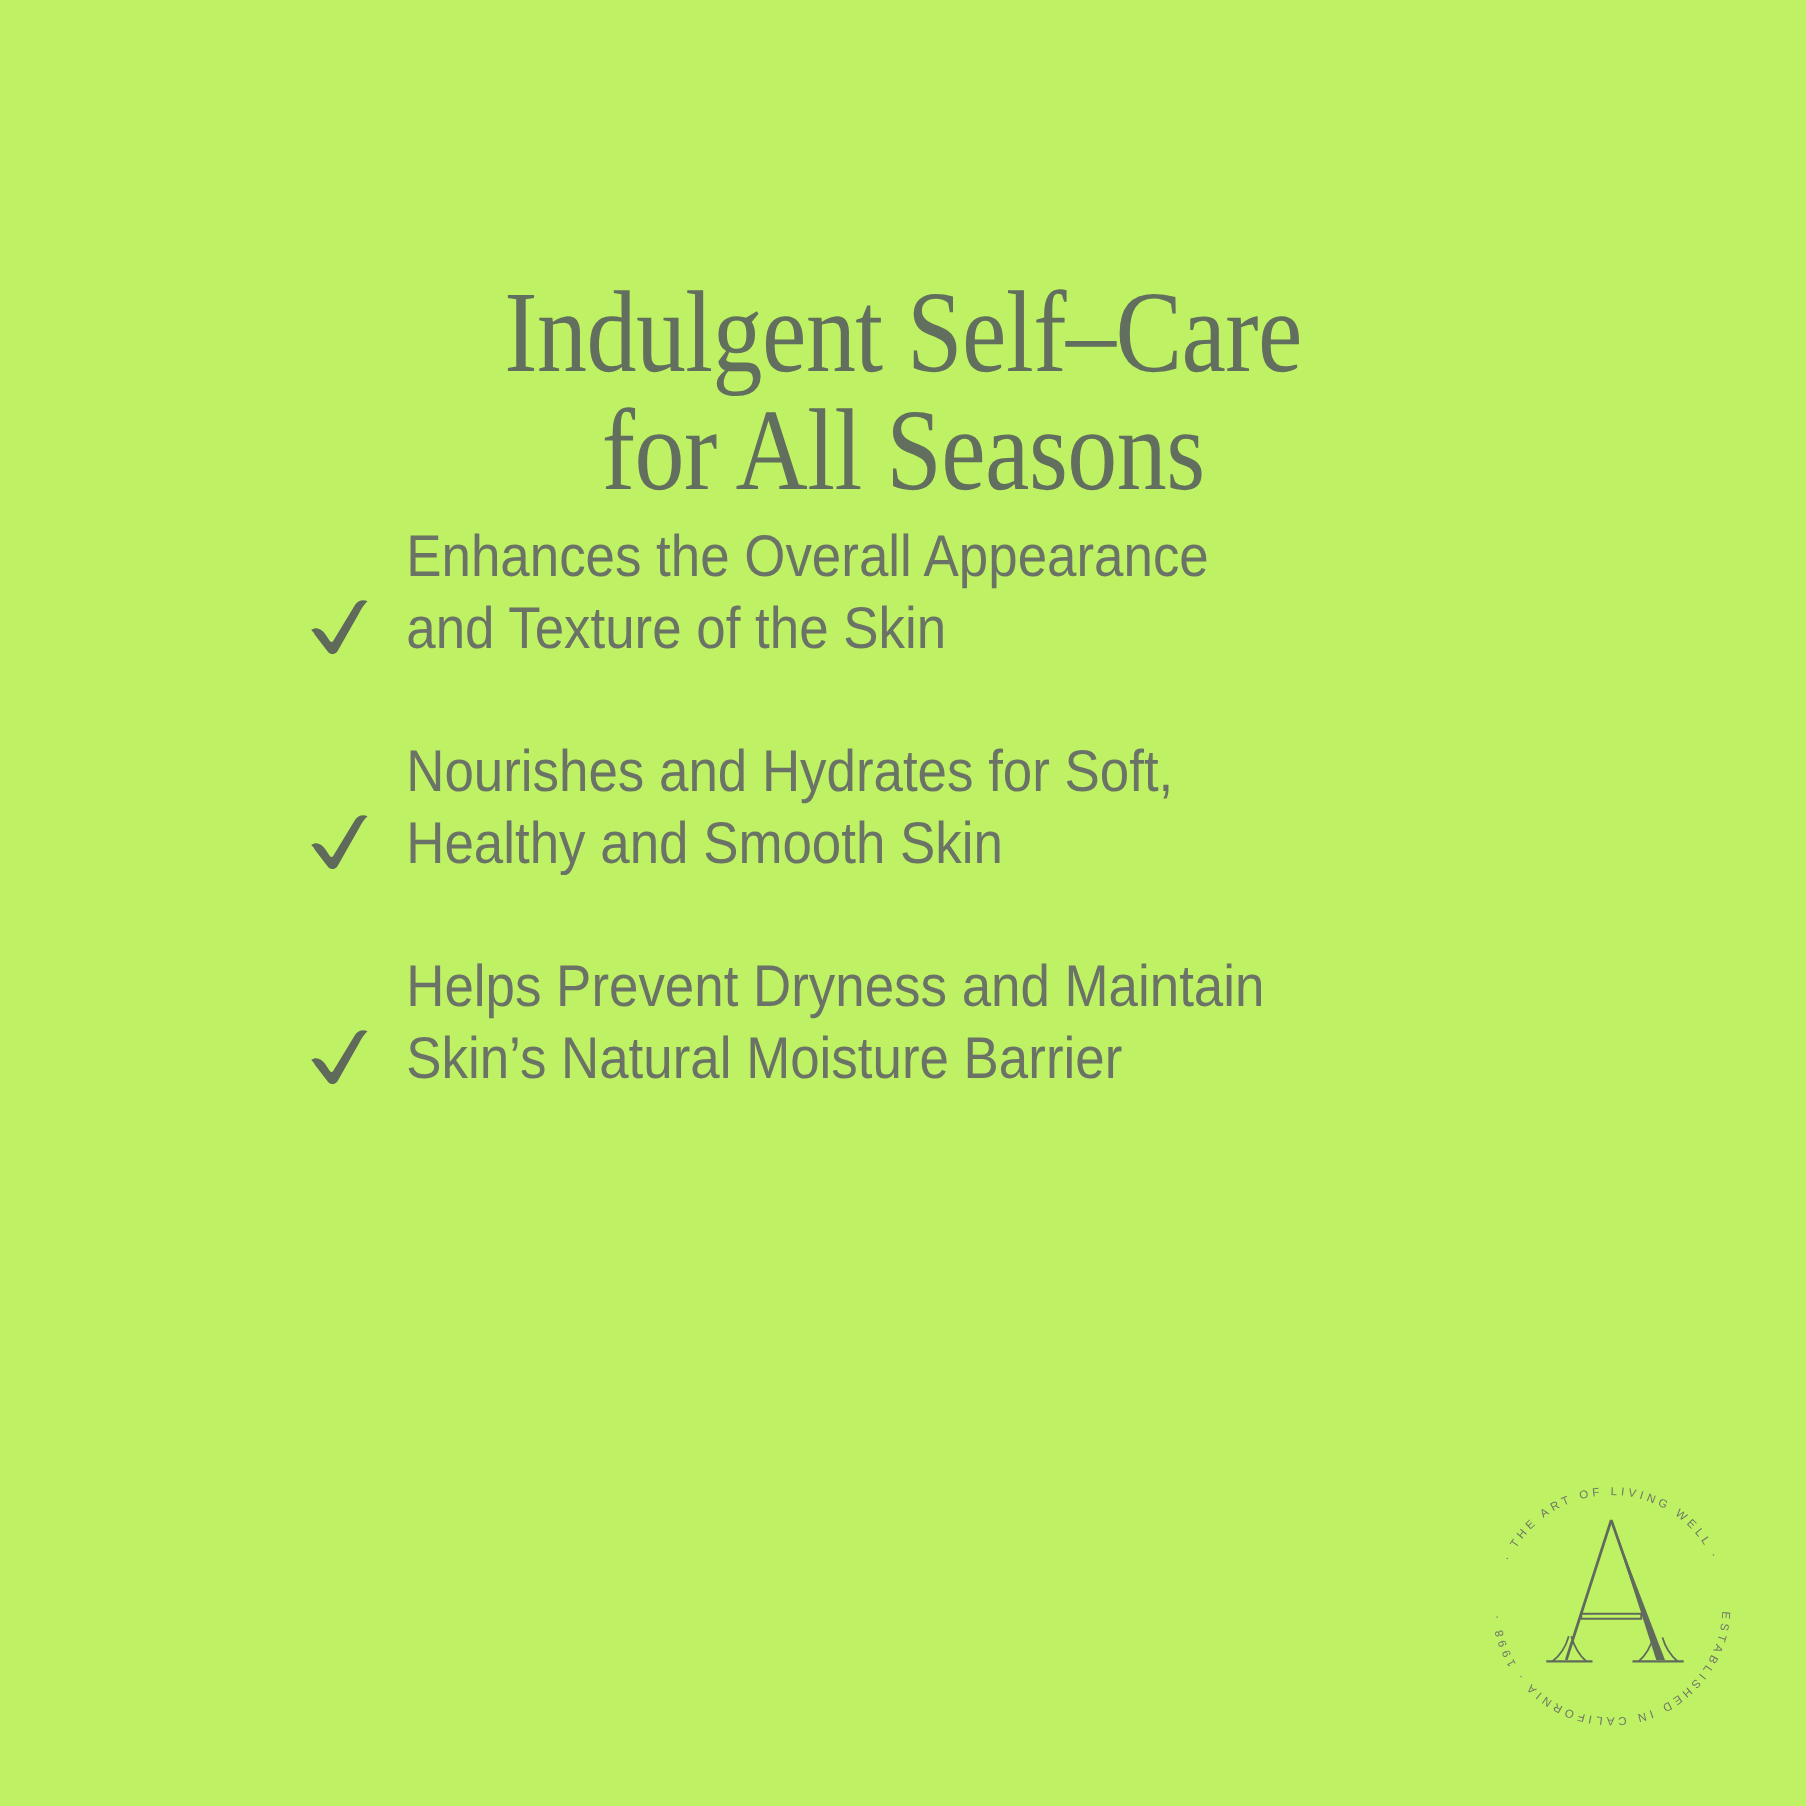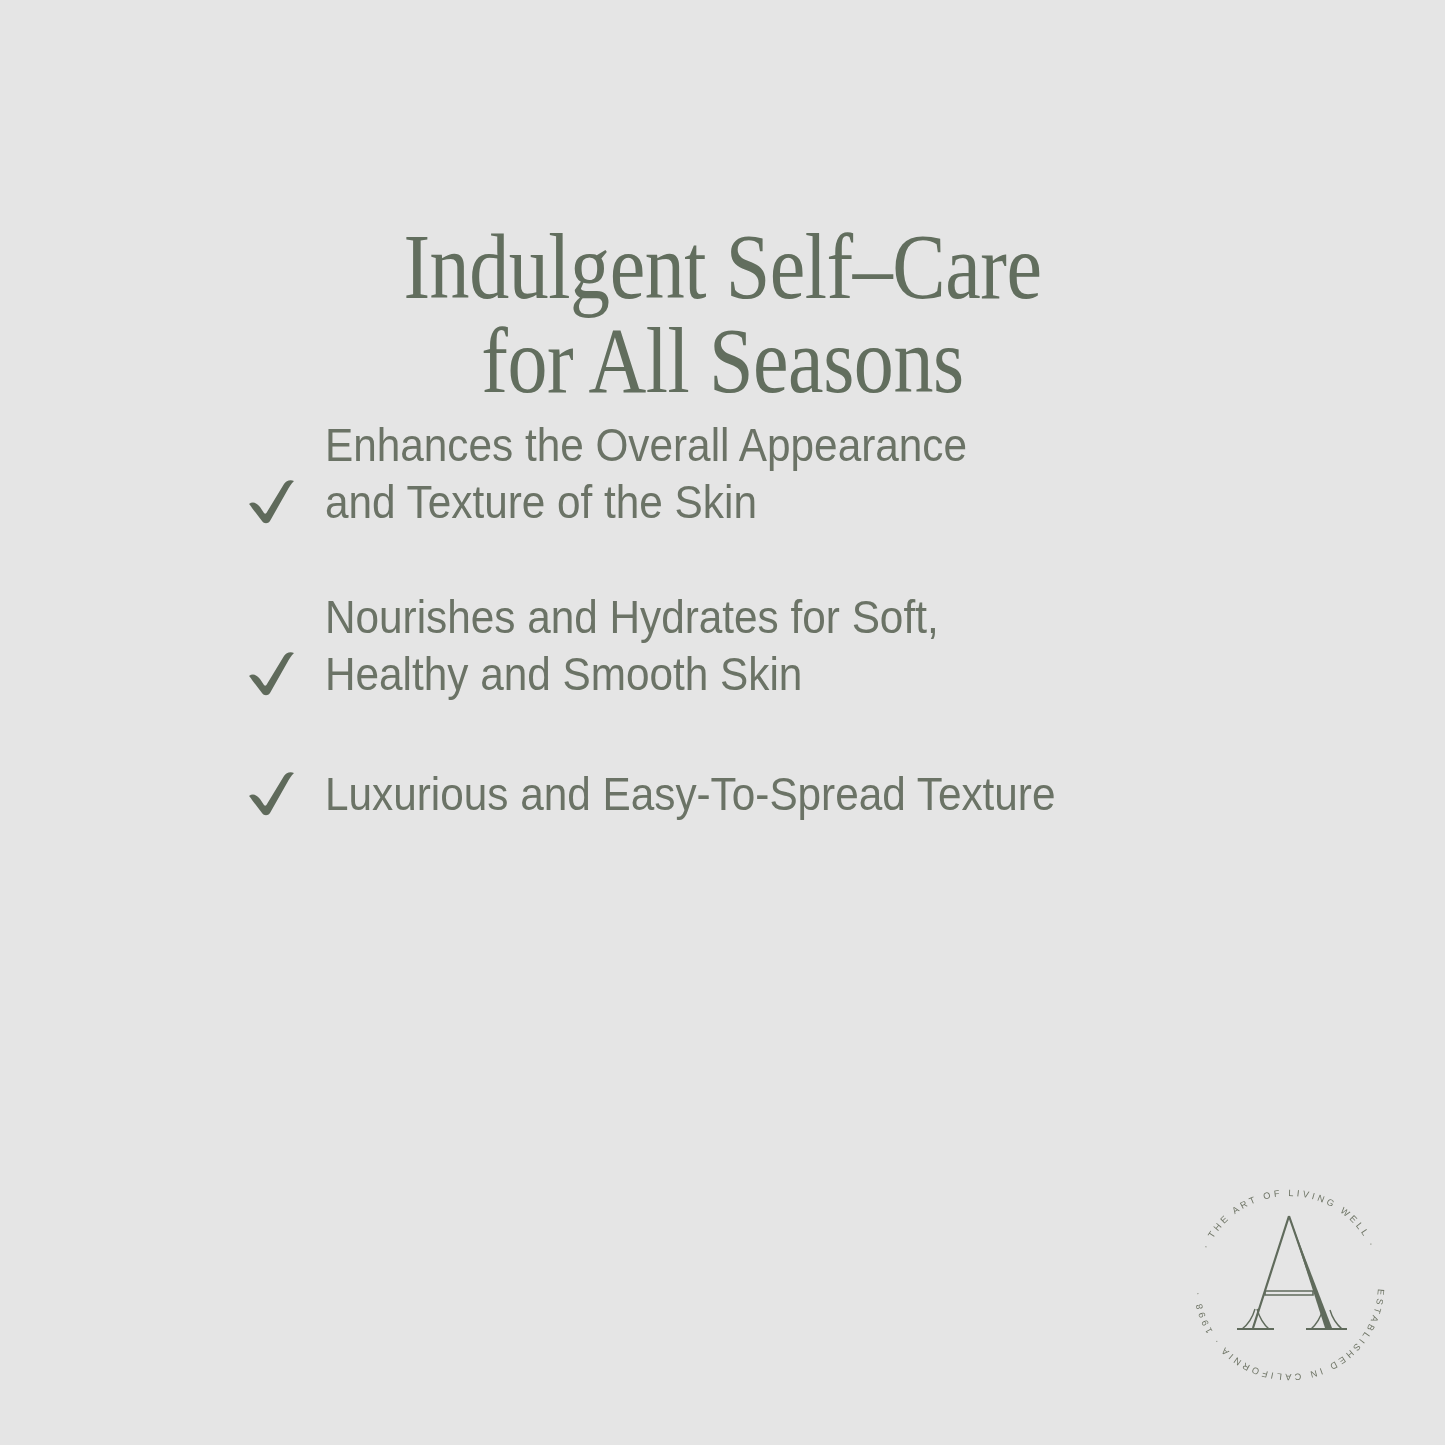--- a/index.html
+++ b/index.html
@@ -12,21 +12,21 @@
     background: #fdfdeb;
     font-family: "Liberation Sans", sans-serif;
     overflow: hidden;
     position: relative;
   }
 
   .poster {
     position: relative;
     width: 1445px;
     height: 1445px;
-    background: #e5e5e5;
+    background: #bef264;
     box-sizing: border-box;
   }
 
   
   .headline {
     position: absolute;
     top: 158px;
     left: 0;
     width: 1445px;
     text-align: center;
@@ -131,27 +131,28 @@
       </li>
       <li class="benefit">
         <span class="check-icon">
           <svg viewBox="0 0 58 58" xmlns="http://www.w3.org/2000/svg">
             <path d="M6 32 C10 29 14 31 17 35 L21 41 C22 42 23 42 24 40 L41 12 C43 9 47 7 51 9 C48 12 46 15 44 19 L27 49 C25 52 21 52 19 49 L9 36 C8 34 7 33 6 32 Z" fill="#5f6a5b"></path>
           </svg>
         </span>
         <span class="benefit-text">Nourishes and Hydrates for Soft,
 Healthy and Smooth Skin</span>
       </li>
-      <li class="benefit single">
+      <li class="benefit">
         <span class="check-icon">
           <svg viewBox="0 0 58 58" xmlns="http://www.w3.org/2000/svg">
             <path d="M6 32 C10 29 14 31 17 35 L21 41 C22 42 23 42 24 40 L41 12 C43 9 47 7 51 9 C48 12 46 15 44 19 L27 49 C25 52 21 52 19 49 L9 36 C8 34 7 33 6 32 Z" fill="#5f6a5b"></path>
           </svg>
         </span>
-        <span class="benefit-text">Luxurious and Easy-To-Spread Texture</span>
+        <span class="benefit-text">Helps Prevent Dryness and Maintain
+Skin’s Natural Moisture Barrier</span>
       </li>
     </ul>
 
   <div class="logo-emblem">
     <svg viewBox="0 0 214 214" xmlns="http://www.w3.org/2000/svg">
       <defs>
         <path id="ringTop" d="M 107,107 m -89,0 a 89,89 0 1,1 178,0" fill="none"></path>
         <path id="ringBottom" d="M 107,107 m 89,0 a 89,89 0 1,1 -178,0" fill="none"></path>
       </defs>
 

